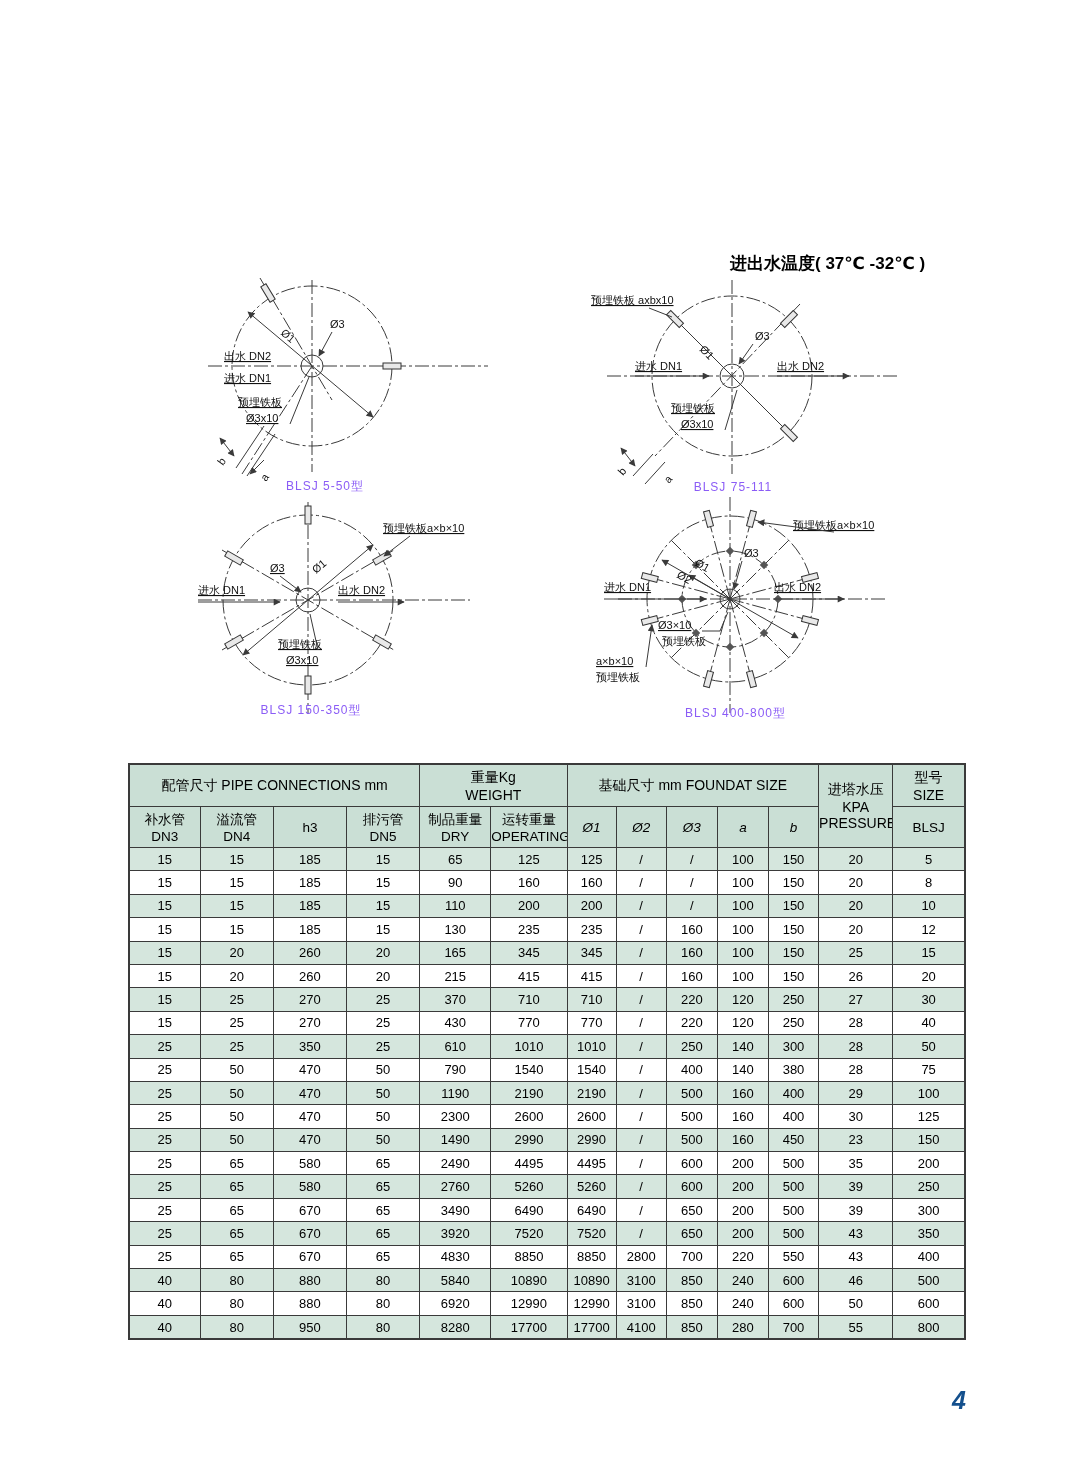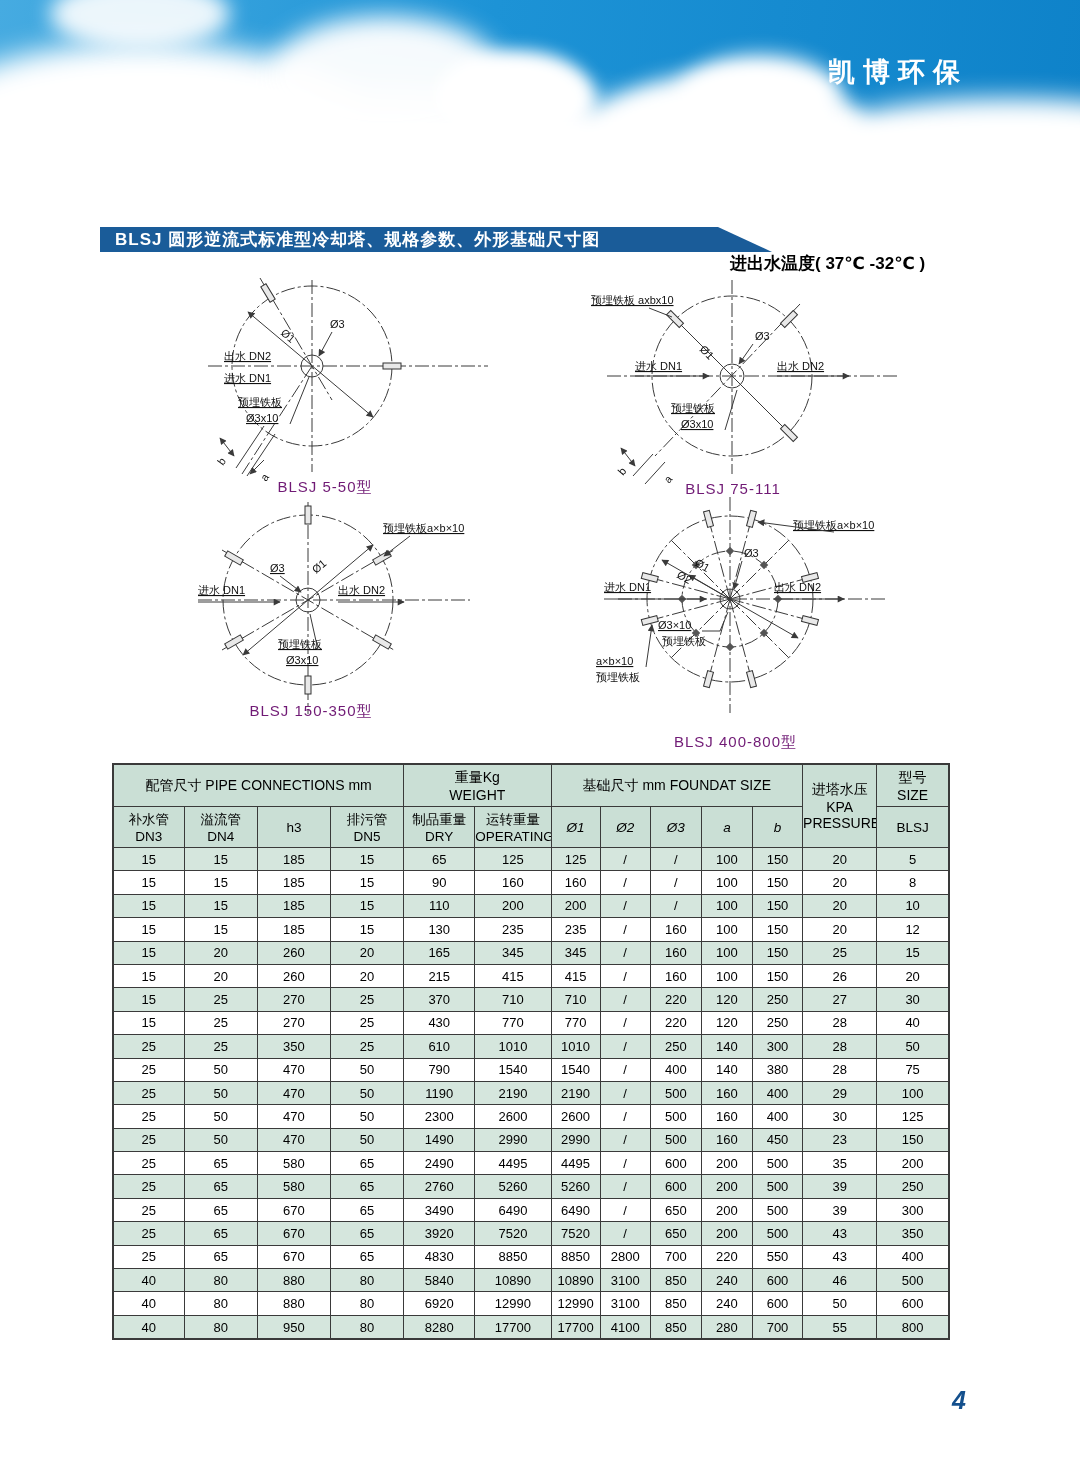--- a/index.html
+++ b/index.html
@@ -28,23 +28,23 @@
             font-size:17px;font-weight:bold;color:#000;white-space:nowrap;}
   
   .diag{position:absolute;}
   .diag svg{display:block;}
   .cl{fill:none;stroke:#3a3a3a;stroke-width:1;stroke-dasharray:14 3 3 3;}
   .sl{fill:none;stroke:#3a3a3a;stroke-width:1;}
   .plate{fill:#e9e9e9;stroke:#333;stroke-width:1;}
   .psq{fill:#555;stroke:none;}
   .diag text{font-size:11px;fill:#111;}
   .u{text-decoration:underline;}
-  .caption{position:absolute;font-size:15px;color:#701a75;letter-spacing:1px;text-align:center;white-space:nowrap;}
+  .caption{position:absolute;font-size:12px;color:#8b5cf6;letter-spacing:1px;text-align:center;white-space:nowrap;}
   
-  .spec-table{position:absolute;left:112px;top:763px;width:838px;border-collapse:collapse;
+  .spec-table{position:absolute;left:128px;top:763px;width:838px;border-collapse:collapse;
               table-layout:fixed;font-size:13px;color:#000;border:2px solid #3a3a3a;}
   .spec-table th,.spec-table td{border:1px solid #3a3a3a;text-align:center;vertical-align:middle;
               padding:0;font-weight:normal;overflow:hidden;}
   .spec-table thead th{background:#cadfd5;font-size:13.5px;}
   .spec-table thead tr.grp th{height:41px;font-size:14px;}
   .spec-table thead tr.sub th{height:40px;}
   .spec-table tbody td{height:22.4px;background:#fff;}
   .spec-table tbody tr:nth-child(odd) td{background:#d5e6dd;}
   .it{font-style:italic;}
   .page-num{position:absolute;left:952px;top:1386px;font-size:25px;font-weight:bold;
@@ -56,36 +56,21 @@
 <div class="page">
 
   <svg width="0" height="0" style="position:absolute">
     <defs>
       <marker id="arr" viewBox="0 0 10 10" refX="9" refY="5" markerWidth="9" markerHeight="7" orient="auto-start-reverse">
         <path d="M0,0L10,5L0,10z" fill="#3a3a3a"></path>
       </marker>
     </defs>
   </svg>
 
-  <div class="banner">
-    <div class="cloud c1"></div>
-    <div class="cloud c2"></div>
-    <div class="cloud c3"></div>
-    <div class="cloud c4"></div>
-    <div class="cloud c5"></div>
-    <div class="cloud c7"></div>
-    <div class="cloud c5" style="left:680px;top:55px;width:160px;height:80px"></div>
-    <div class="cloud c6"></div>
-    <div class="cloud c8"></div>
-    <div class="brand">凯博环保</div>
-  </div>
-
-  <div class="title-bar">
-    <span>BLSJ 圆形逆流式标准型冷却塔、规格参数、外形基础尺寸图</span>
-  </div>
+
   <div class="subtitle">进出水温度( 37℃ -32℃ )</div>
 
   <div class="diag" style="left:180px;top:276px;">
     <svg width="330" height="212" viewBox="0 0 330 212">
       <circle class="cl" cx="132" cy="90" r="80"></circle>
       <line class="cl" x1="132" y1="4" x2="132" y2="196"></line>
       <line class="cl" x1="28" y1="90" x2="308" y2="90"></line>
       <line class="cl" x1="80" y1="2" x2="152" y2="124"></line>
       <line class="cl" x1="132" y1="90" x2="62" y2="198"></line>
       <line class="sl" x1="68" y1="36" x2="193" y2="141" marker-start="url(#arr)" marker-end="url(#arr)"></line>
@@ -276,21 +261,21 @@
       <text x="74" y="150">预埋铁板</text>
       <line class="sl" x1="114" y1="136" x2="132" y2="136"></line>
         <line class="sl" x1="132" y1="136" x2="140" y2="117"></line>
       <text class="u" x="205" y="34">预埋铁板a×b×10</text>
       <line class="sl" x1="246" y1="37" x2="170" y2="27" marker-end="url(#arr)"></line>
       <text class="u" x="8" y="170">a×b×10</text>
       <text x="8" y="186">预埋铁板</text>
       <line class="sl" x1="58" y1="172" x2="64" y2="130" marker-end="url(#arr)"></line>
     </svg>
   </div>
-  <div class="caption" style="left:648px;top:705px;width:175px;margin-top:28px;">BLSJ 400-800型</div>
+  <div class="caption" style="left:648px;top:705px;width:175px;">BLSJ 400-800型</div>
 
   <table class="spec-table">
     <colgroup>
       <col style="width:71px">
         <col style="width:73px">
         <col style="width:73px">
         <col style="width:73px">
       <col style="width:71px">
         <col style="width:76px">
         <col style="width:49px">

